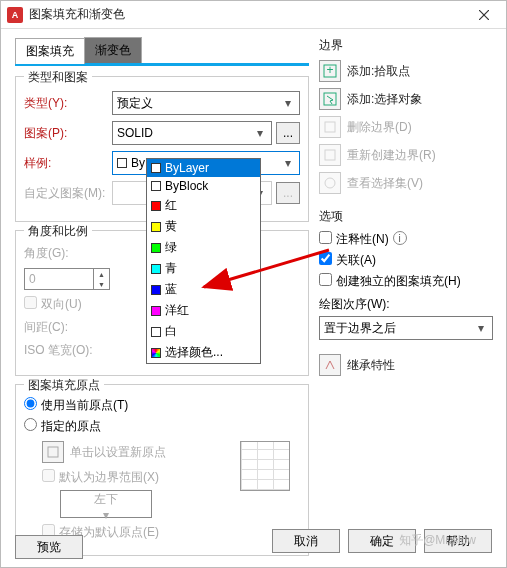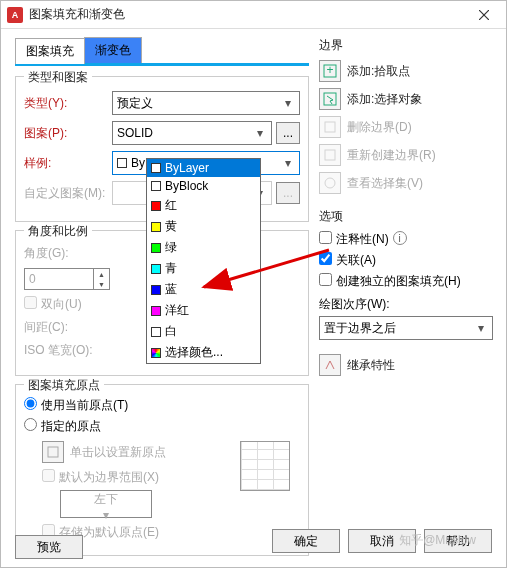--- a/index.html
+++ b/index.html
@@ -7,21 +7,21 @@
 .window{background:#fff;width:507px;height:568px;border:1px solid #bbb;position:relative;}
 .titlebar{height:28px;display:flex;align-items:center;padding:0 6px;border-bottom:1px solid #ddd;}
 .appicon{width:16px;height:16px;background:#d32f2f;color:#fff;font-size:9px;font-weight:bold;display:flex;align-items:center;justify-content:center;border-radius:2px;margin-right:6px;}
 .title{flex:1;color:#222;}
 .closebtn{width:32px;height:24px;display:flex;align-items:center;justify-content:center;color:#333;cursor:pointer;}
 .closebtn svg{width:10px;height:10px;}
 .body{display:flex;height:calc(100% - 28px);}
 .leftcol{width:316px;padding:8px 8px 0 14px;position:relative;}
 .rightcol{width:186px;padding:8px 10px 0 2px;}
 .tabs{display:flex;border-bottom:3px solid #0ea5e9;margin-bottom:10px;}
-.tab{padding:4px 10px;border:1px solid #aaa;border-bottom:none;background:#3b82f6;margin-right:-1px;cursor:pointer;}
+.tab{padding:4px 10px;border:1px solid #aaa;border-bottom:none;background:#737373;margin-right:-1px;cursor:pointer;}
 .tab.active{background:#fff;position:relative;top:1px;}
 .group{border:1px solid #ccc;border-radius:0;margin-bottom:8px;padding:8px 8px 10px 8px;position:relative;}
 .grouptitle{position:absolute;top:-8px;left:8px;background:#fff;padding:0 4px;color:#222;}
 .row{display:flex;align-items:center;margin:6px 0;}
 .label{width:88px;color:#b91c1c;}
 .label.dis{color:#aaa;}
 .combo{flex:1;height:24px;border:1px solid #7a7a7a;background:#fff;display:flex;align-items:center;padding:0 4px;justify-content:space-between;}
 .combo.sel{border:1px solid #0078d7;background:#fff;}
 .combo .val{flex:1;}
 .combo .arrow{width:14px;text-align:center;color:#555;}
@@ -306,18 +306,18 @@
  <svg class="arrowsvg" width="140" height="60">
   <defs>
         <marker id="ah" markerWidth="10" markerHeight="8" refX="9" refY="4" orient="auto">
           <polygon points="0 0, 10 4, 0 8" fill="#d00"></polygon>
         </marker>
       </defs>
   <line x1="130" y1="5" x2="5" y2="42" stroke="#d00" stroke-width="3" marker-end="url(#ah)"></line>
  </svg>
 
  <div class="btnbar">
+  <div class="btn">取消</div>
   <div class="btn">确定</div>
-  <div class="btn">取消</div>
   <div class="btn">帮助</div>
  </div>
  <div class="watermark">知乎@Mr.slow</div>
 </div>
 
 </body></html>

